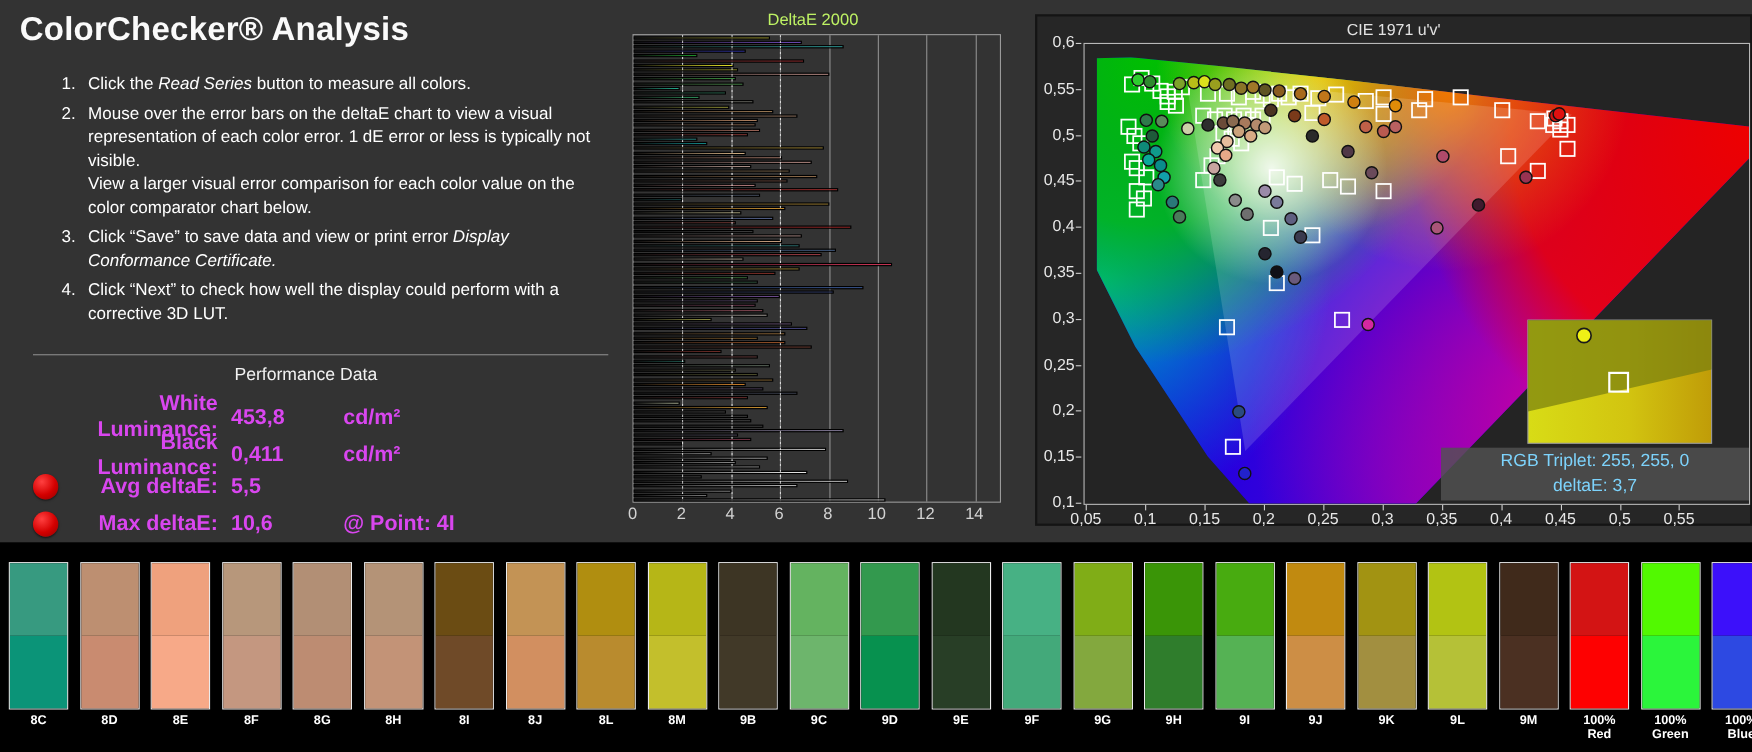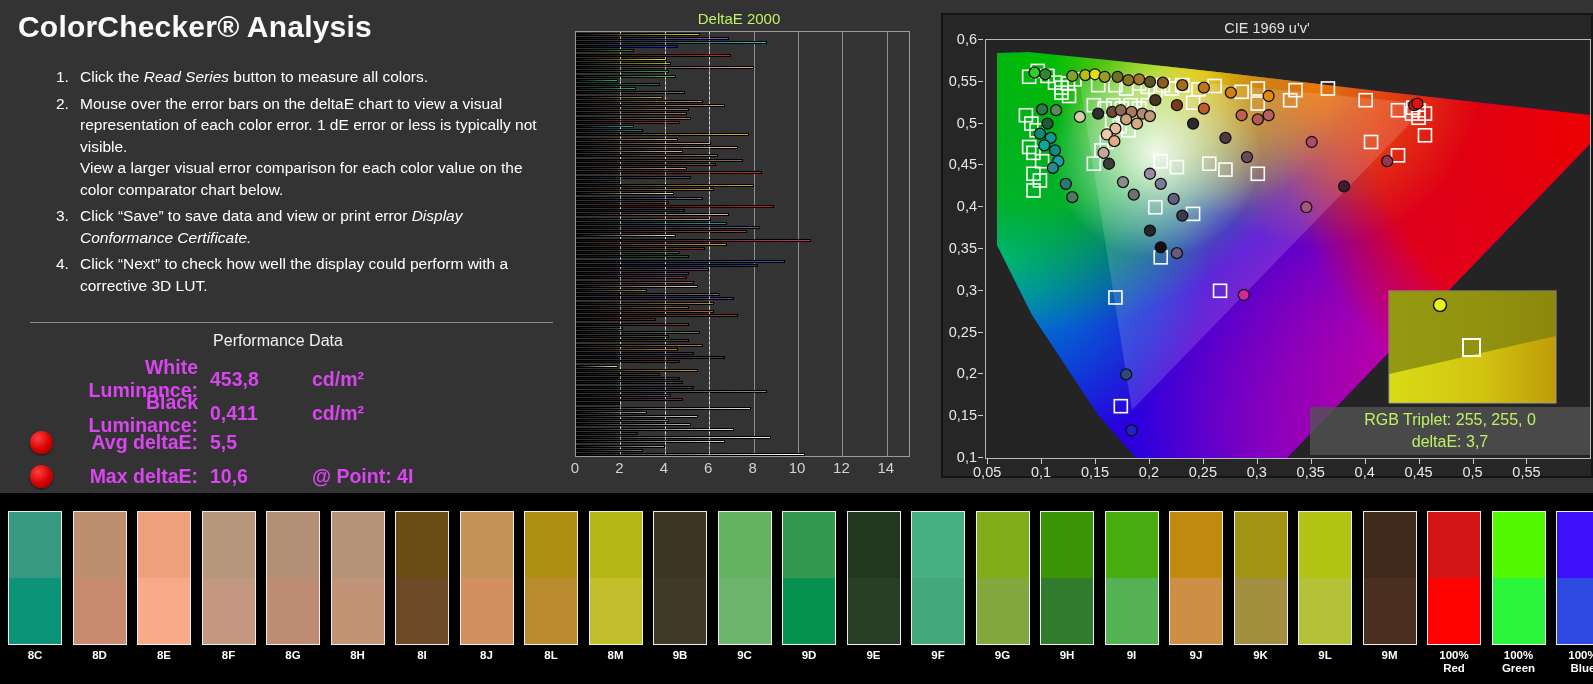--- a/index.html
+++ b/index.html
@@ -44,21 +44,21 @@
   .cie-title{position:absolute;left:0;top:5px;width:648px;text-align:center;font-size:14.5px;color:#e2e2e2;}
   .cie-plot{position:absolute;left:42px;top:24px;width:604px;height:418px;border:1px solid #b8b8b8;background:#242424;}
   .cie-ylabels{position:absolute;left:0;top:24px;width:40px;height:418px;}
   .cie-ylab{position:absolute;right:6px;transform:translateY(-50%);font-size:14.5px;color:#e8e8e8;}
   .cie-ytick{position:absolute;right:0;width:5px;height:1px;background:#cfcfcf;}
   .cie-xlabels{position:absolute;left:42px;top:446px;width:604px;height:18px;}
   .cie-xlab{position:absolute;transform:translateX(-50%);font-size:14.5px;color:#e8e8e8;top:3px;}
   .cie-xtick{position:absolute;top:-2px;width:1px;height:5px;background:#cfcfcf;}
   .cie-tooltip{position:absolute;left:367px;top:392px;width:280px;height:48px;background:rgba(82,82,82,.82);
                display:flex;flex-direction:column;justify-content:center;align-items:center;z-index:5;}
-  .cie-tooltip div{font-size:16px;color:#bef264;line-height:22px;}
+  .cie-tooltip div{font-size:16px;color:#7dd3fc;line-height:22px;}
 
   
   .strip{position:absolute;left:0;top:493px;width:1593px;height:191px;background:#000;overflow:hidden;}
   .strip-inner{position:absolute;left:8px;top:18px;display:flex;gap:10.5px;}
   .swatch{width:54px;flex:0 0 54px;}
   .swatch-box{width:54px;height:134px;border:1px solid #ececec;box-sizing:border-box;display:flex;flex-direction:column;}
   .swatch-top{flex:1;}
   .swatch-bottom{flex:1;}
   .swatch-label{margin-top:4px;width:54px;text-align:center;font-size:11.5px;font-weight:700;color:#fff;line-height:12.5px;}
 </style>
@@ -444,21 +444,21 @@
         <div class="de-xlab" style="left: 88.8px;">4</div>
         <div class="de-xlab" style="left: 133.2px;">6</div>
         <div class="de-xlab" style="left: 177.6px;">8</div>
         <div class="de-xlab" style="left: 222px;">10</div>
         <div class="de-xlab" style="left: 266.4px;">12</div>
         <div class="de-xlab" style="left: 310.8px;">14</div>
       </div>
   </div>
 
   <div class="cie-panel">
-    <div class="cie-title">CIE 1969 u'v'</div>
+    <div class="cie-title">CIE 1971 u'v'</div>
     <div class="cie-ylabels" id="cie-ylabels">
         <div class="cie-ylab" style="top: 0px;">0,6</div>
         <div class="cie-ytick" style="top: 0px;"></div>
         <div class="cie-ylab" style="top: 41.8px;">0,55</div>
         <div class="cie-ytick" style="top: 41.8px;"></div>
         <div class="cie-ylab" style="top: 83.6px;">0,5</div>
         <div class="cie-ytick" style="top: 83.6px;"></div>
         <div class="cie-ylab" style="top: 125.4px;">0,45</div>
         <div class="cie-ytick" style="top: 125.4px;"></div>
         <div class="cie-ylab" style="top: 167.2px;">0,4</div>

